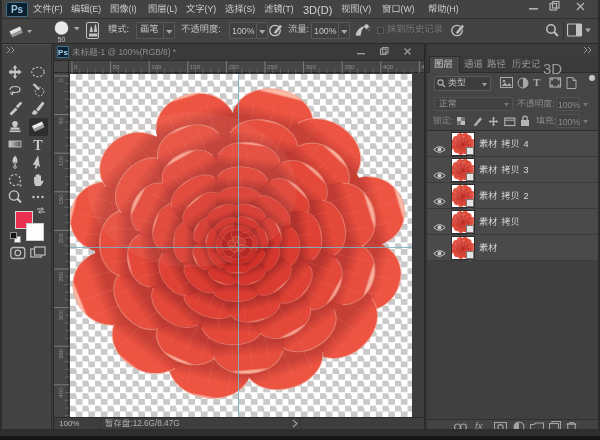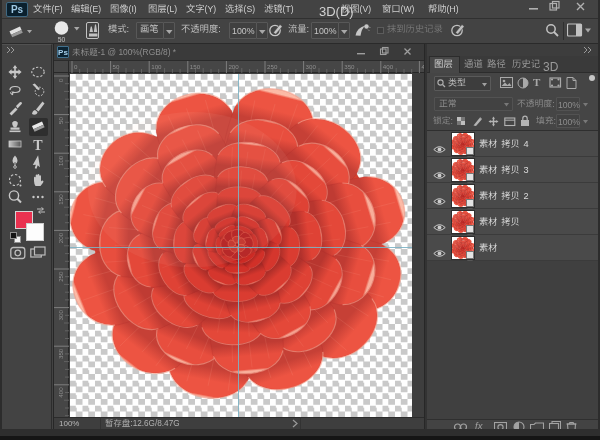--- a/index.html
+++ b/index.html
@@ -92,21 +92,21 @@
     </svg>
 <svg class="abs" style="left:428px;top:4px" width="48" height="15">
       <g transform="translate(0.0 8.0) scale(9.3)">
         <path d="M0.274 -0.840V-0.761H0.066V-0.700H0.274V-0.627H0.087V-0.568H0.274V-0.544C0.274 -0.528 0.272 -0.510 0.266 -0.490H0.050V-0.429H0.237C0.206 -0.384 0.154 -0.340 0.069 -0.311C0.086 -0.297 0.110 -0.273 0.122 -0.257C0.231 -0.300 0.291 -0.366 0.322 -0.429H0.540V-0.490H0.344C0.348 -0.510 0.350 -0.528 0.350 -0.544V-0.568H0.513V-0.627H0.350V-0.700H0.534V-0.761H0.350V-0.840ZM0.584 -0.798V-0.303H0.656V-0.733H0.827C0.800 -0.690 0.767 -0.640 0.734 -0.596C0.822 -0.547 0.855 -0.502 0.855 -0.466C0.855 -0.445 0.848 -0.431 0.830 -0.423C0.818 -0.419 0.803 -0.416 0.788 -0.415C0.759 -0.413 0.723 -0.414 0.680 -0.418C0.692 -0.401 0.702 -0.374 0.704 -0.355C0.743 -0.351 0.786 -0.352 0.820 -0.355C0.840 -0.357 0.863 -0.363 0.880 -0.371C0.913 -0.389 0.930 -0.417 0.929 -0.461C0.929 -0.506 0.900 -0.554 0.814 -0.607C0.856 -0.657 0.900 -0.718 0.938 -0.770L0.886 -0.801L0.873 -0.798ZM0.150 -0.262V0.026H0.226V-0.194H0.458V0.078H0.536V-0.194H0.789V-0.058C0.789 -0.045 0.785 -0.041 0.768 -0.040C0.752 -0.040 0.693 -0.040 0.629 -0.041C0.639 -0.023 0.651 0.004 0.655 0.024C0.739 0.024 0.792 0.024 0.824 0.013C0.856 0.002 0.866 -0.019 0.866 -0.056V-0.262H0.536V-0.341H0.458V-0.262Z" fill="#d2d2d2"></path>
       </g>
       <g transform="translate(9.3 8.0) scale(9.3)">
         <path d="M0.633 -0.840C0.633 -0.763 0.633 -0.686 0.631 -0.613H0.466V-0.542H0.628C0.614 -0.300 0.563 -0.093 0.371 0.026C0.389 0.039 0.414 0.064 0.426 0.082C0.630 -0.052 0.685 -0.279 0.700 -0.542H0.856C0.847 -0.176 0.837 -0.042 0.811 -0.011C0.802 0.001 0.791 0.004 0.773 0.004C0.752 0.004 0.700 0.003 0.643 -0.001C0.656 0.019 0.664 0.050 0.666 0.071C0.719 0.074 0.773 0.075 0.804 0.072C0.836 0.069 0.857 0.060 0.876 0.033C0.909 -0.010 0.919 -0.153 0.929 -0.576C0.929 -0.585 0.929 -0.613 0.929 -0.613H0.703C0.706 -0.687 0.706 -0.763 0.706 -0.840ZM0.034 -0.095 0.048 -0.018C0.168 -0.046 0.336 -0.085 0.494 -0.122L0.488 -0.190L0.433 -0.178V-0.791H0.106V-0.109ZM0.174 -0.123V-0.295H0.362V-0.162ZM0.174 -0.509H0.362V-0.362H0.174ZM0.174 -0.576V-0.723H0.362V-0.576Z" fill="#d2d2d2"></path>
       </g>
       <text x="18.6" y="7.8" font-size="8.6" fill="#d2d2d2" font-family="Liberation Sans,sans-serif">(H)</text>
     </svg>
-<div class="abs" style="left:319px;top:4px;font-size:13px;color:#d2d2d2">3D(D)</div>
+<div class="abs" style="left:303px;top:4px;font-size:11px;color:#d2d2d2">3D(D)</div>
 <svg class="abs" style="left:525px;top:0" width="75" height="16">
       <rect x="4" y="8" width="9" height="1.6" fill="#b0b0b0"></rect>
       <rect x="25" y="3.5" width="6.5" height="6.5" fill="none" stroke="#b0b0b0" stroke-width="1.2"></rect>
       <rect x="27.5" y="1.5" width="6.5" height="6.5" fill="none" stroke="#b0b0b0" stroke-width="1.2"></rect>
       <path d="M52 3 L59 10 M59 3 L52 10" stroke="#b0b0b0" stroke-width="1.4"></path>
     </svg>
 <div class="abs" style="left:0;top:19px;width:600px;height:25px;background:#434343;border-bottom:1px solid #2a2a2a"></div>
 <svg class="abs" style="left:8px;top:23px" width="26" height="16" viewBox="0 0 26 16">
       <g transform="scale(1) translate(0 0)">
         <g transform="rotate(-24 8 8)">
@@ -1026,21 +1026,21 @@
       <g transform="translate(0.0 8.1) scale(9.4)">
         <path d="M0.115 -0.791V-0.472C0.115 -0.320 0.109 -0.113 0.035 0.035C0.053 0.043 0.087 0.064 0.101 0.077C0.180 -0.080 0.191 -0.311 0.191 -0.472V-0.720H0.947V-0.791ZM0.494 -0.667C0.493 -0.610 0.491 -0.554 0.488 -0.501H0.255V-0.430H0.482C0.463 -0.234 0.405 -0.074 0.212 0.020C0.229 0.033 0.252 0.058 0.262 0.075C0.471 -0.032 0.535 -0.211 0.558 -0.430H0.818C0.804 -0.156 0.788 -0.047 0.759 -0.021C0.749 -0.009 0.737 -0.007 0.717 -0.007C0.694 -0.007 0.632 -0.008 0.569 -0.014C0.582 0.007 0.592 0.039 0.593 0.061C0.654 0.065 0.714 0.066 0.746 0.063C0.782 0.060 0.803 0.053 0.824 0.027C0.861 -0.013 0.878 -0.135 0.894 -0.466C0.895 -0.476 0.896 -0.501 0.896 -0.501H0.564C0.568 -0.554 0.569 -0.610 0.571 -0.667Z" fill="#9b9b9b"></path>
       </g>
       <g transform="translate(9.4 8.1) scale(9.4)">
         <path d="M0.196 -0.610H0.463V-0.423H0.196ZM0.540 -0.610H0.808V-0.423H0.540ZM0.237 -0.317 0.170 -0.292C0.209 -0.206 0.259 -0.141 0.320 -0.090C0.258 -0.049 0.170 -0.014 0.043 0.013C0.059 0.030 0.079 0.063 0.088 0.080C0.223 0.048 0.318 0.005 0.385 -0.045C0.518 0.035 0.697 0.064 0.929 0.078C0.934 0.052 0.949 0.019 0.964 0.001C0.738 -0.008 0.569 -0.030 0.443 -0.097C0.511 -0.172 0.532 -0.259 0.538 -0.351H0.884V-0.682H0.540V-0.836H0.463V-0.682H0.123V-0.351H0.461C0.456 -0.274 0.439 -0.201 0.378 -0.139C0.321 -0.183 0.274 -0.241 0.237 -0.317Z" fill="#9b9b9b"></path>
       </g>
       <g transform="translate(18.8 8.1) scale(9.4)">
         <path d="M0.124 -0.769C0.179 -0.720 0.249 -0.652 0.280 -0.608L0.335 -0.661C0.300 -0.703 0.230 -0.769 0.176 -0.815ZM0.200 0.061V0.060C0.214 0.041 0.242 0.020 0.408 -0.098C0.400 -0.113 0.389 -0.143 0.384 -0.163L0.280 -0.092V-0.526H0.046V-0.453H0.206V-0.093C0.206 -0.044 0.175 -0.010 0.157 0.004C0.171 0.017 0.192 0.045 0.200 0.061ZM0.419 -0.770V-0.695H0.816V-0.442H0.438V-0.057C0.438 0.041 0.474 0.065 0.586 0.065C0.611 0.065 0.790 0.065 0.816 0.065C0.925 0.065 0.951 0.020 0.962 -0.143C0.940 -0.148 0.908 -0.161 0.889 -0.175C0.884 -0.033 0.874 -0.007 0.812 -0.007C0.773 -0.007 0.621 -0.007 0.591 -0.007C0.527 -0.007 0.515 -0.016 0.515 -0.056V-0.370H0.816V-0.318H0.891V-0.770Z" fill="#9b9b9b"></path>
       </g>
     </svg>
-<div class="abs" style="left:543px;top:60px;font-size:12px;color:#9b9b9b">3D</div>
+<div class="abs" style="left:543px;top:60px;font-size:15px;color:#9b9b9b">3D</div>
 <div class="abs" style="left:434px;top:76px;width:57px;height:15px;background:#3d3d3d;border:1px solid #5a5a5a;border-radius:1px"></div>
 <svg class="abs" style="left:437px;top:79px" width="9" height="9" viewBox="0 0 9 9">
       <circle cx="3.5" cy="3.5" r="2.6" fill="none" stroke="#b0b0b0" stroke-width="1.1"></circle>
       <line x1="5.5" y1="5.5" x2="8" y2="8" stroke="#b0b0b0" stroke-width="1.2"></line>
     </svg>
 <svg class="abs" style="left:448px;top:78px" width="32" height="15">
       <g transform="translate(0.0 7.7) scale(9)">
         <path d="M0.746 -0.822C0.722 -0.780 0.679 -0.719 0.645 -0.680L0.706 -0.657C0.742 -0.693 0.787 -0.746 0.824 -0.797ZM0.181 -0.789C0.223 -0.748 0.268 -0.689 0.287 -0.650L0.354 -0.683C0.334 -0.722 0.287 -0.779 0.244 -0.818ZM0.460 -0.839V-0.645H0.072V-0.576H0.400C0.318 -0.492 0.185 -0.422 0.053 -0.391C0.069 -0.376 0.090 -0.348 0.101 -0.329C0.237 -0.369 0.372 -0.448 0.460 -0.547V-0.379H0.535V-0.529C0.662 -0.466 0.812 -0.384 0.892 -0.332L0.929 -0.394C0.849 -0.442 0.706 -0.516 0.582 -0.576H0.933V-0.645H0.535V-0.839ZM0.463 -0.357C0.458 -0.318 0.452 -0.282 0.443 -0.249H0.067V-0.179H0.416C0.366 -0.085 0.265 -0.023 0.046 0.011C0.060 0.028 0.079 0.060 0.085 0.080C0.334 0.036 0.445 -0.047 0.498 -0.172C0.576 -0.031 0.714 0.049 0.916 0.080C0.925 0.059 0.946 0.027 0.963 0.010C0.781 -0.011 0.647 -0.074 0.574 -0.179H0.936V-0.249H0.523C0.531 -0.283 0.537 -0.319 0.542 -0.357Z" fill="#c0c0c0"></path>
       </g>
       <g transform="translate(9.0 7.7) scale(9)">

